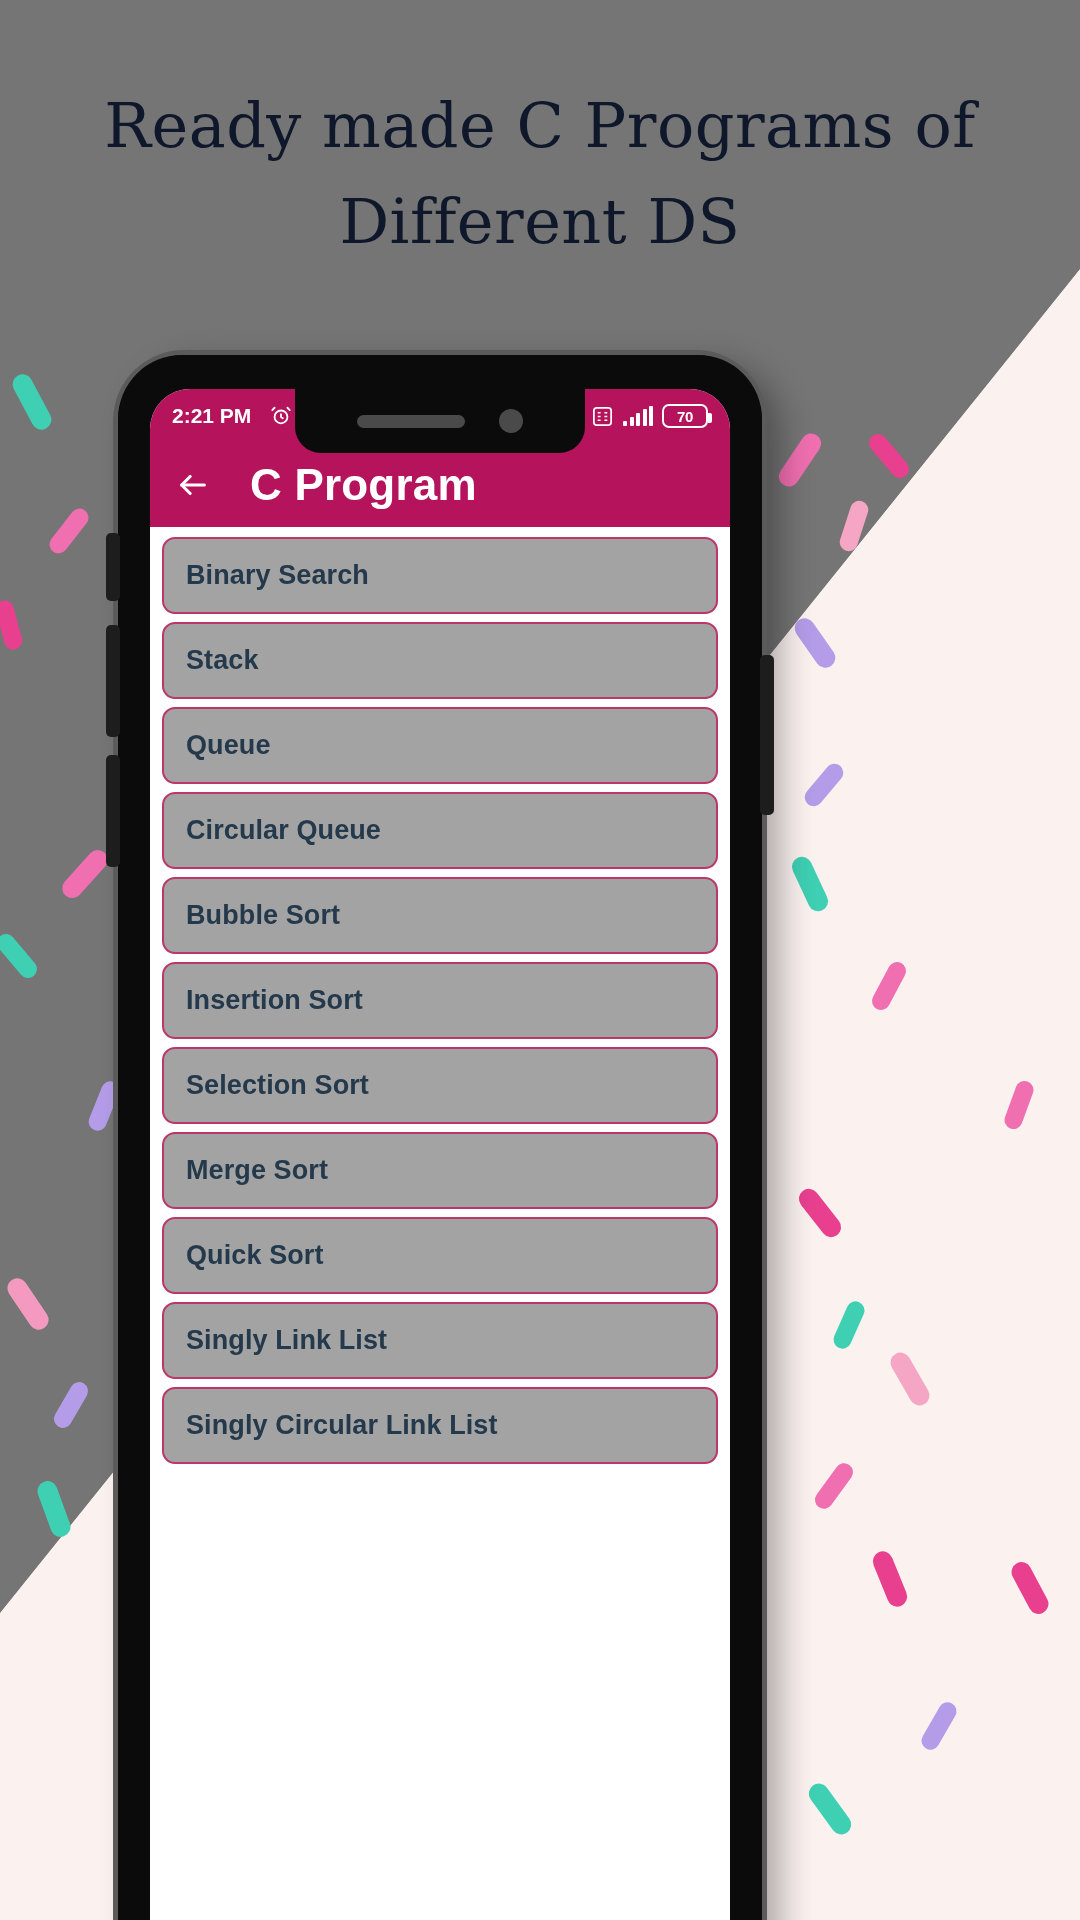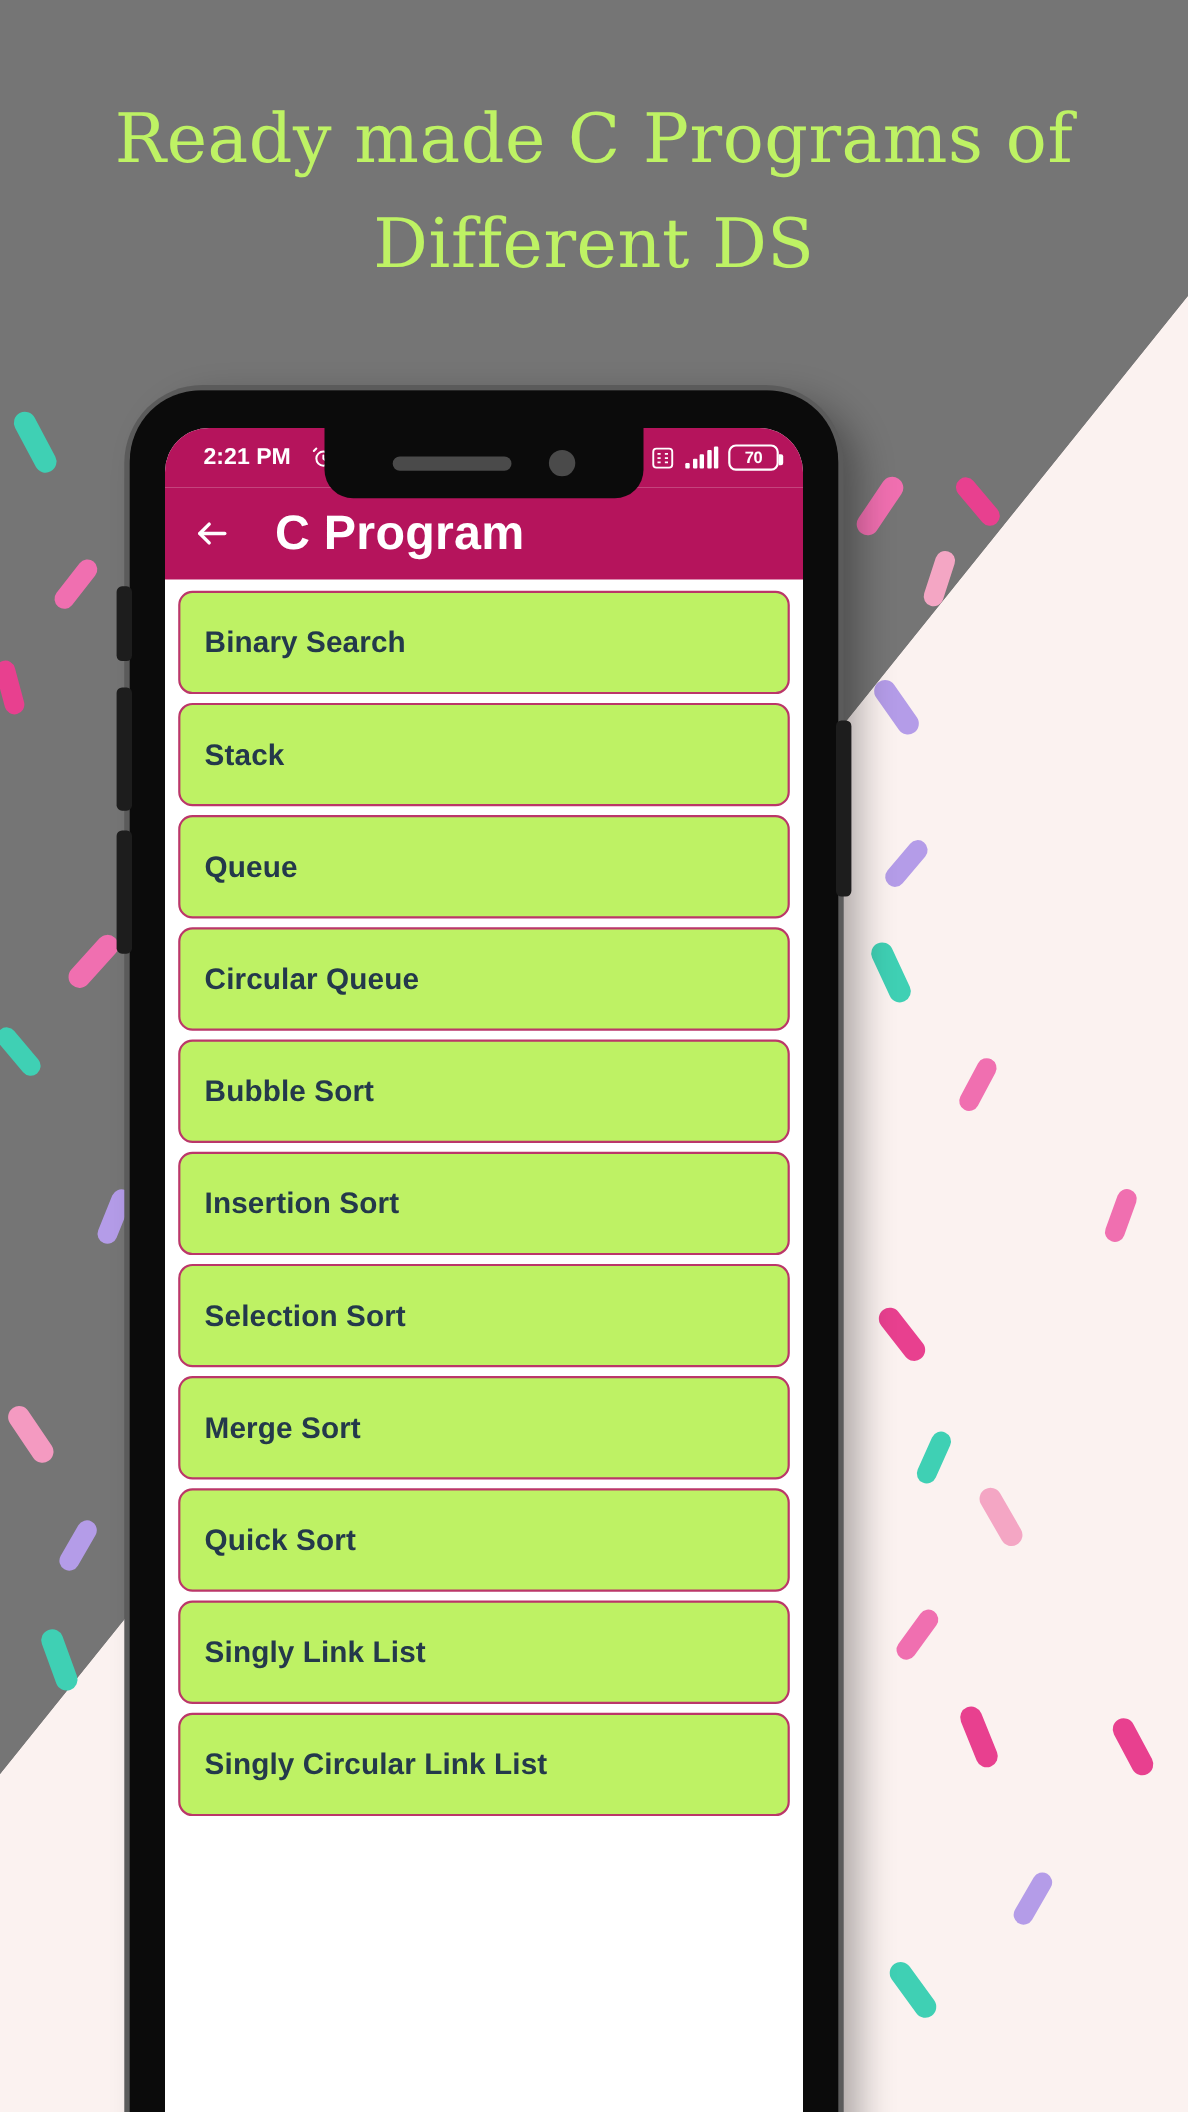--- a/index.html
+++ b/index.html
@@ -23,21 +23,21 @@
     background:#757575;
     clip-path: polygon(0 0, 100% 0, 100% 14%, 0 84%);
   }
 
   .confetti { position:absolute; border-radius:999px; }
 
   
   #headline {
     position:absolute; top:78px; left:0; width:1080px;
     text-align:center;
-    color:#bef264;
+    color:#0f172a;
     font-family:"DejaVu Serif", "Liberation Serif", serif;
     font-size:62px;
     line-height:1.55;
     font-weight:400;
     letter-spacing:0.5px;
     z-index:5;
   }
 
   
   #phone {
@@ -78,21 +78,21 @@
   .statusbar {
     position:relative;
     height:54px;
     background:#b5145c;
     display:flex; align-items:center;
     padding:0 22px;
     color:#fff;
     font-size:21px;
     font-weight:700;
   }
-  .sb-left { display:flex; align-items:center; gap:19px;margin-left:13px; }
+  .sb-left { display:flex; align-items:center; gap:19px; }
   .sb-right { margin-left:auto; display:flex; align-items:center; gap:9px; }
   .alarm-icon { width:22px; height:22px; display:block; }
   .sim-icon { width:23px; height:23px; display:block; }
   .signal { display:flex; align-items:flex-end; gap:2.5px; height:20px; }
   .signal i { display:block; width:4px; background:#fff; border-radius:1px; }
   .signal i:nth-child(1){height:5px;}
   .signal i:nth-child(2){height:9px;}
   .signal i:nth-child(3){height:13px;}
   .signal i:nth-child(4){height:17px;}
   .signal i:nth-child(5){height:20px;}
@@ -139,24 +139,24 @@
   }
 
   
   .list {
     background:#ffffff;
     padding:10px 12px 0 12px;
     height:calc(100% - 138px);
     overflow:hidden;
   }
   .list-item {
-    background:#bef264;
+    background:#a3a3a3;
     border:2.5px solid #bb3769;
     border-radius:13px;
-    height:94px;
+    height:77px;
     margin-bottom:8px;
     display:flex; align-items:center;
     padding:0 22px;
   }
   .list-item-label {
     color:#24394b;
     font-size:27px;
     font-weight:700;
     letter-spacing:0.1px;
   }

